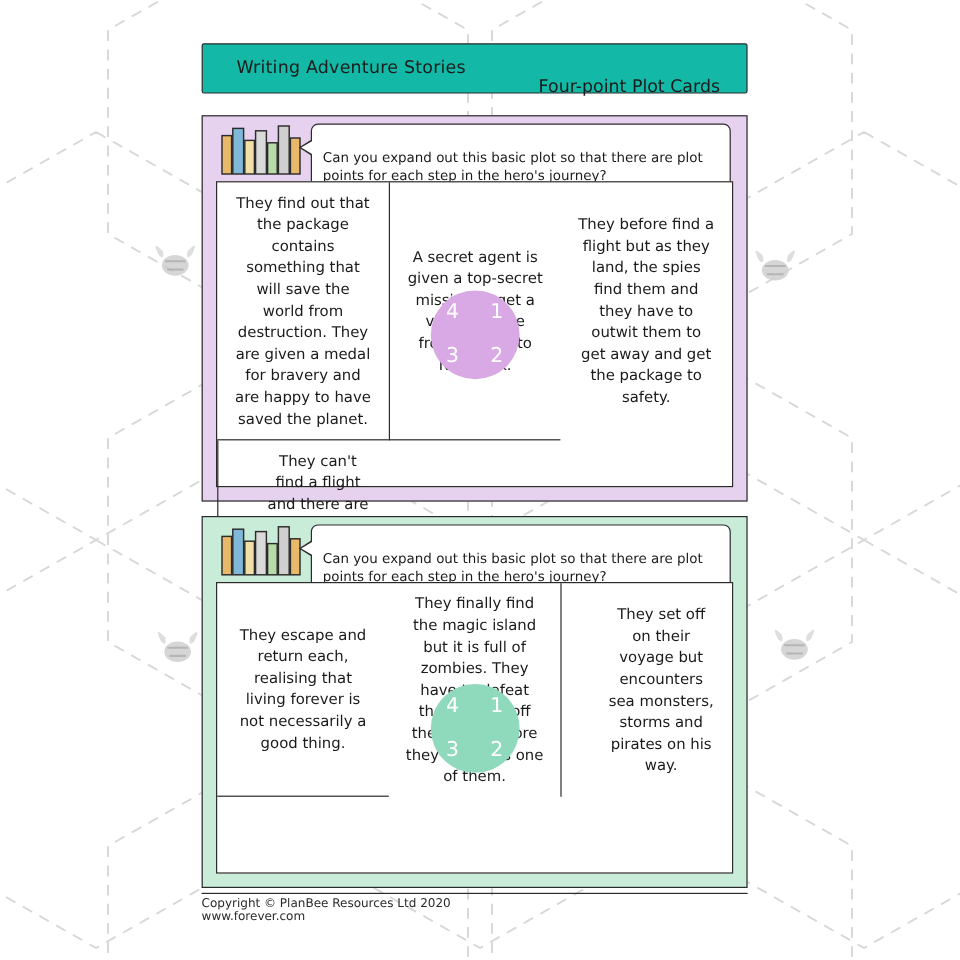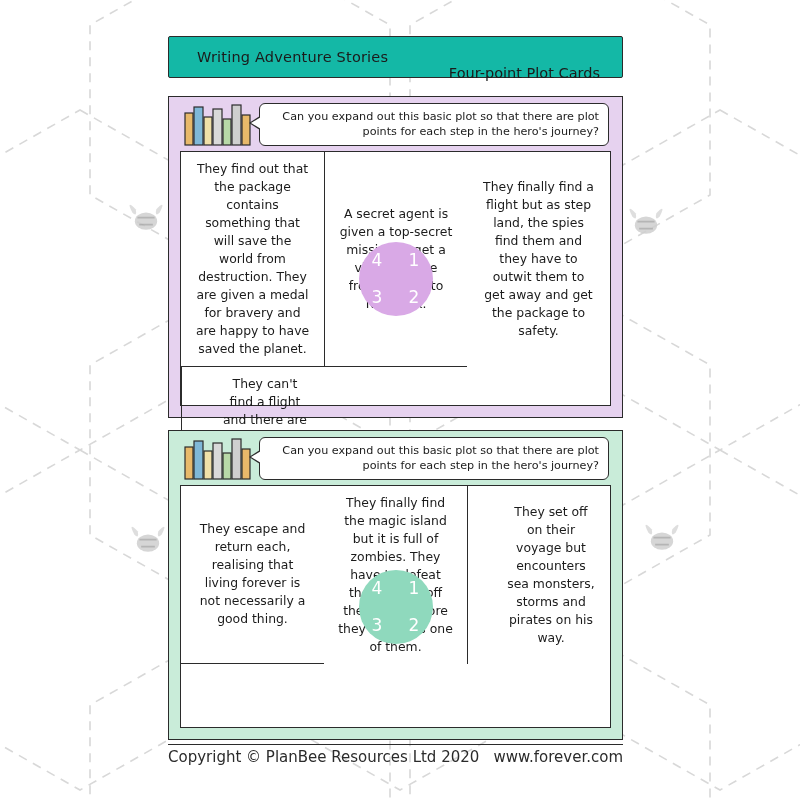--- a/index.html
+++ b/index.html
@@ -63,25 +63,25 @@
     position:absolute;left:14px;top:6px;width:70px;height:44px;
   }
   .bubble{
     position:absolute;
     left:90px;top:6px;
     width:350px;
     min-height:40px;
     background:#ffffff;
     border:1.3px solid #2b2b2b;
     border-radius:6px;
-    padding:5px 9px;
+    padding:20px 9px;
     box-sizing:border-box;
     font-size:11.2px;
     line-height:1.38;
-    text-align:right;
+    text-align:left;
     color:#1b1b1b;
   }
   .bubble:after{
     content:"";
     position:absolute;
     left:-9px;top:13px;
     width:0;height:0;
     border-top:6px solid transparent;
     border-bottom:6px solid transparent;
     border-right:10px solid #ffffff;
@@ -139,21 +139,21 @@
     display:flex;align-items:center;justify-content:center;
     color:#ffffff;font-size:17px;
   }
 
   
   .footer{
     position:absolute;
     left:168px;right:0;top:748px;
     width:455px;
     display:flex;justify-content:space-between;
-    font-size:15px;color:#2b2b2b;
+    font-size:10px;color:#2b2b2b;flex-direction:column;
   }
   .footer .rule{
     position:absolute;left:0;right:0;top:-4px;
     border-top:1px solid #2b2b2b;
   }
 
   
   .bee{position:absolute;pointer-events:none;opacity:.85;}
 </style>
 </head>
@@ -237,21 +237,21 @@
         <rect x="30" y="6" width="9" height="36" fill="#d9d9d9" stroke="#2b2b2b" stroke-width="1.2"></rect>
         <rect x="40" y="16" width="8" height="26" fill="#b8d9a8" stroke="#2b2b2b" stroke-width="1.2"></rect>
         <rect x="49" y="2" width="9" height="40" fill="#cfcfcf" stroke="#2b2b2b" stroke-width="1.2"></rect>
         <rect x="59" y="12" width="8" height="30" fill="#e8b96a" stroke="#2b2b2b" stroke-width="1.2"></rect>
       </svg>
       <div class="bubble">Can you expand out this basic plot so that there are plot points for each step in the hero's journey?</div>
     </div>
     <div class="grid">
       <div class="cell c1">They find out that the package contains something that will save the world from destruction. They are given a medal for bravery and are happy to have saved the planet.</div>
       <div class="cell c2">A secret agent is given a top-secret mission to get a vital package from London to New York.</div>
-      <div class="cell c3">They finally find a flight but as step land, the spies find them and they have to outwit them to get away and get the package to safety.</div>
+      <div class="cell c3">They before find a flight but as they land, the spies find them and they have to outwit them to get away and get the package to safety.</div>
       <div class="cell c4">They can't find a flight and there are enemy spies on their tail.</div>
       <div class="circle">
         <span>4</span>
         <span>1</span>
         <span>3</span>
         <span>2</span>
       </div>
     </div>
   </div>
 

